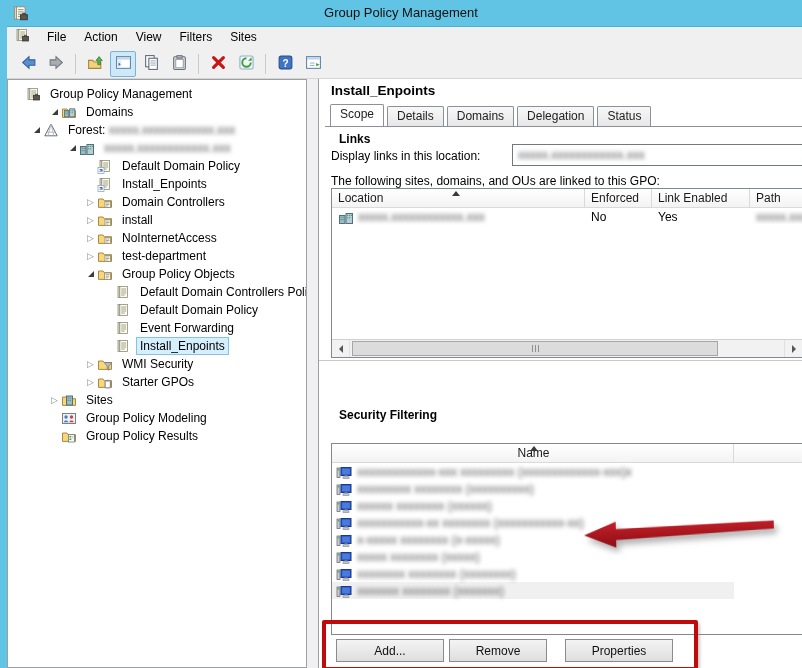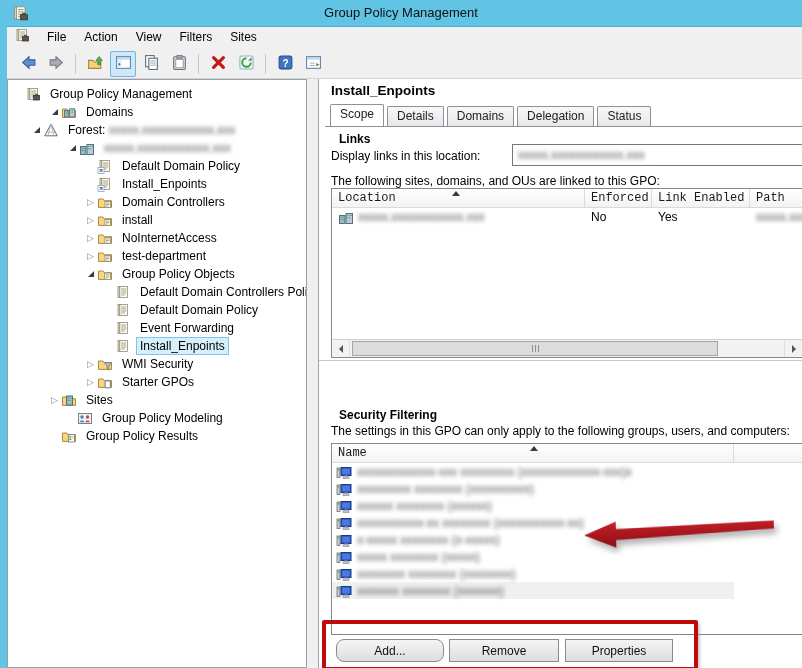--- a/index.html
+++ b/index.html
@@ -41,21 +41,21 @@
   .tab{border:1px solid #8c9099;border-bottom:none;background:linear-gradient(#f8f8f8,#e7e7e7);padding:2px 9px 3px;margin-right:3px;border-radius:2px 2px 0 0;font-size:12px;color:#222;}
   .tab.active{background:#fff;padding-bottom:5px;margin-top:-2px;z-index:3;}
   .tabline{position:absolute;left:6px;right:0;top:47px;border-top:1px solid #8c9099;z-index:1;}
   .h{position:absolute;left:20px;font-weight:bold;}
   .lbl{position:absolute;left:12px;}
   .redacted{filter:blur(2.2px);color:#555;}
   .combo{position:absolute;left:193px;top:65px;right:-2px;height:20px;border:1px solid #707880;background:#fff;display:flex;align-items:center;padding-left:5px;overflow:hidden;}
   
   .ltable{position:absolute;left:12px;top:109px;right:-1px;height:168px;border:1px solid #828790;background:#fff;display:flex;flex-direction:column;overflow:hidden;}
   .lhead,.sfhead{height:18px;display:flex;background:linear-gradient(#ffffff,#f3f3f3);border-bottom:1px solid #dadada;flex:0 0 18px;}
-  .hcell{border-right:1px solid #dadada;padding:2px 4px 0 6px;position:relative;box-sizing:border-box;color:#1a1a1a;font-family:Liberation Mono, monospace;}
+  .hcell{border-right:1px solid #dadada;padding:2px 4px 0 6px;position:relative;box-sizing:border-box;color:#1a1a1a;}
   .sort{position:absolute;top:2px;width:0;height:0;border-left:4px solid transparent;border-right:4px solid transparent;border-bottom:5px solid #3a3a3a;}
   .lrow{height:18px;display:flex;align-items:center;flex:0 0 18px;}
   .lcell{padding:0 4px 0 6px;box-sizing:border-box;display:flex;align-items:center;white-space:nowrap;overflow:hidden;}
   .lcell svg,.sfrow svg{width:16px;height:16px;margin-right:4px;flex:0 0 16px;}
   .lfill{flex:1;}
   .hscroll{height:17px;flex:0 0 17px;border-top:1px solid #d0d0d0;background:#f2f2f2;position:relative;}
   .sbtn{position:absolute;top:0;bottom:0;width:17px;background:#f2f2f2;display:flex;align-items:center;justify-content:center;}
   .sbtn.left{left:0;border-right:1px solid #e0e0e0;}
   .sbtn.right{right:0;border-left:1px solid #e0e0e0;}
   .tri-l{width:0;height:0;border-top:4px solid transparent;border-bottom:4px solid transparent;border-right:4px solid #555;}
@@ -390,21 +390,21 @@
               <rect x="5.5" y="4" width="6" height="9" fill="#9db9ca" stroke="#53707f" stroke-width="1"></rect>
               <g fill="#3f9e4f">
                 <rect x="6.6" y="5.4" width="1.1" height="1.1"></rect>
                 <rect x="8.8" y="5.4" width="1.1" height="1.1"></rect>
                 <rect x="6.6" y="7.8" width="1.1" height="1.1"></rect>
                 <rect x="8.8" y="7.8" width="1.1" height="1.1"></rect>
               </g>
             </svg></span>
           <span class="tlabel">Sites</span>
         </div>
-        <div class="trow" style="padding-left: 56px;">
+        <div class="trow" style="padding-left: 40px;">
           <span class="texp"></span>
           <span class="ticon"><svg viewBox="0 0 16 16" xmlns="http://www.w3.org/2000/svg">
               <rect x="1.5" y="3.5" width="13" height="10" fill="#eef1f4" stroke="#7a8088" stroke-width="1"></rect>
               <circle cx="5" cy="7" r="1.7" fill="#4a7ac0"></circle>
               <path d="M2.8 12.3c0-2.4 4.4-2.4 4.4 0Z" fill="#4a7ac0"></path>
               <circle cx="10.5" cy="7" r="1.7" fill="#c04a4a"></circle>
               <path d="M8.3 12.3c0-2.4 4.4-2.4 4.4 0Z" fill="#c04a4a"></path>
             </svg></span>
           <span class="tlabel">Group Policy Modeling</span>
         </div>
@@ -483,25 +483,24 @@
           </div>
           <div class="sbtn right">
               <span class="tri-r"></span>
             </div>
         </div>
       </div>
 
       <div class="divider"></div>
 
       <div class="h" style="top:329px">Security Filtering</div>
-      <div class="lbl" style="top:345px">The settings in this GPO can only apply to the following groups, users, and computers:</div>
 
       <div class="sftable">
         <div class="sfhead" id="sfhead">
-            <div class="hcell" style="width: 402px; flex: 0 0 402px;">Name<span class="sort" style="left: 198px;"></span></div>
+            <div class="hcell" style="width: 402px; flex: 0 0 402px; text-align: center;">Name<span class="sort" style="left: 198px;"></span></div>
             <div class="hcell" style="flex: 1 1 0%; border-right: none;"></div>
           </div>
         <div id="sfrows">
             <div class="sfrow">
               <span style="width: 16px; height: 16px; margin-right: 5px; flex: 0 0 16px;"><svg viewBox="0 0 16 16" xmlns="http://www.w3.org/2000/svg">
                   <rect x="1" y="4" width="3" height="9.5" fill="#c8ccd2" stroke="#6a7078" stroke-width=".8"></rect>
                   <rect x="1.6" y="5" width="1.7" height="1.6" fill="#58b058"></rect>
                   <rect x="5" y="3.5" width="10" height="8" fill="#2a57c8" stroke="#1a3a88" stroke-width="1"></rect>
                   <rect x="6.2" y="4.7" width="7.6" height="5.6" fill="#4a7ae0"></rect>
                   <rect x="8.5" y="11.5" width="3" height="1.3" fill="#b0b4ba"></rect>
@@ -583,22 +582,22 @@
                   <rect x="6.2" y="4.7" width="7.6" height="5.6" fill="#4a7ae0"></rect>
                   <rect x="8.5" y="11.5" width="3" height="1.3" fill="#b0b4ba"></rect>
                   <rect x="7" y="12.8" width="6" height="1.6" fill="#c8ccd2" stroke="#8a9098" stroke-width=".7"></rect>
                 </svg></span>
               <span class="redacted">xxxxxxx xxxxxxxx (xxxxxxx)</span>
             </div>
           </div>
       </div>
 
       <div class="sfbuttons" id="sfbtns">
-          <button class="winbtn" style="left: 17px; width: 108px; border-radius: 8px;">Add...</button>
-          <button class="winbtn" style="left: 130px; width: 110px;">Remove</button>
+          <button class="winbtn" style="left: 17px; width: 108px;">Add...</button>
+          <button class="winbtn" style="left: 130px; width: 98px;">Remove</button>
           <button class="winbtn" style="left: 246px; width: 108px;">Properties</button>
         </div>
     </div>
   </div>
 
   <svg class="arrow-anno" width="205" height="44" viewBox="0 0 205 44">
     <defs>
       <linearGradient id="ag" x1="0" y1="0" x2="0" y2="1">
         <stop offset="0" stop-color="#c62029"></stop>
           <stop offset="1" stop-color="#8c0d13"></stop>

